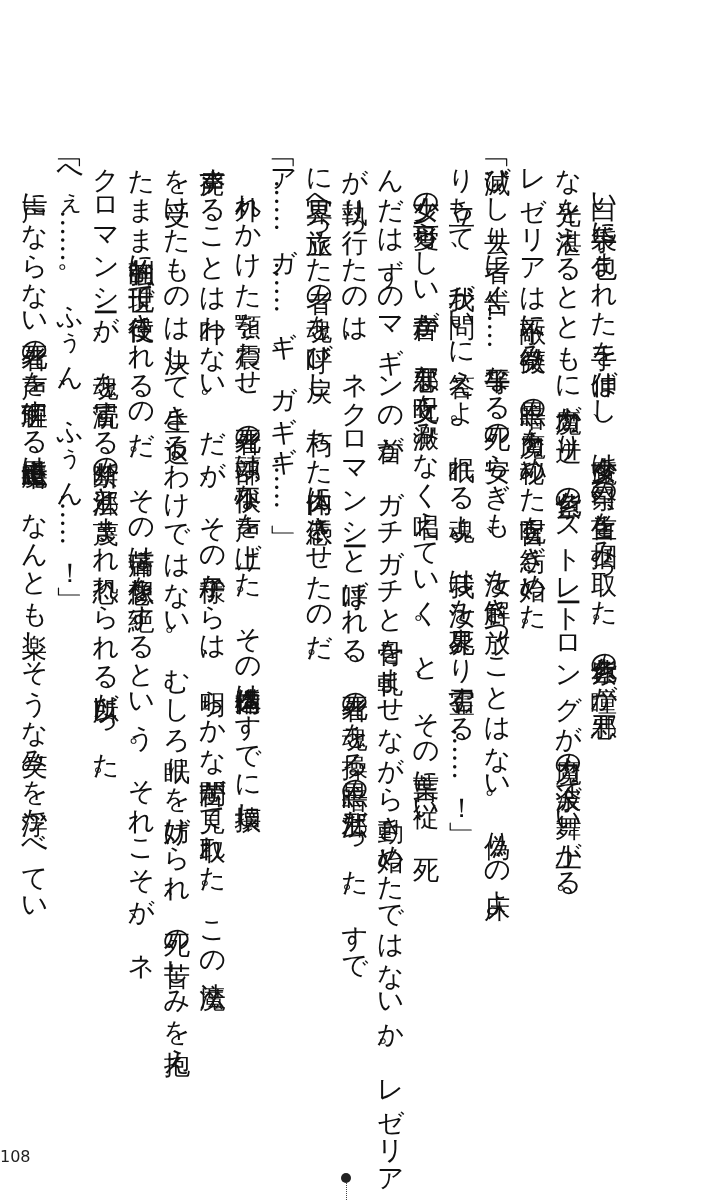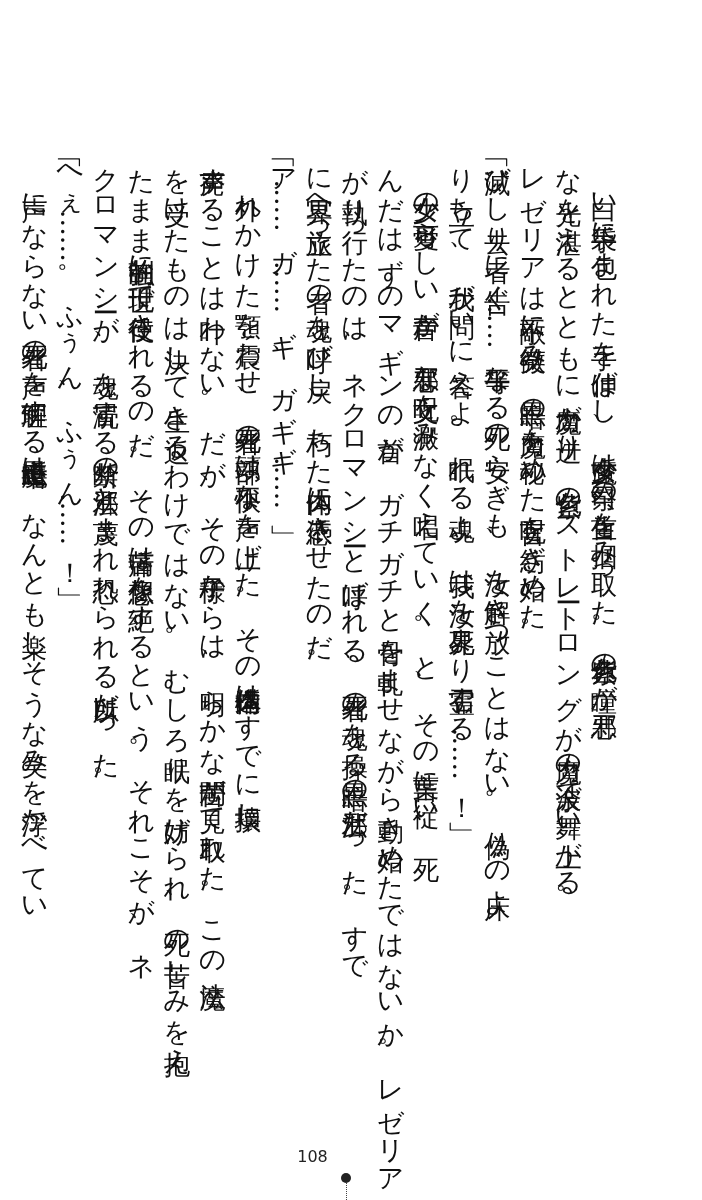--- a/index.html
+++ b/index.html
@@ -6,21 +6,21 @@
   body { width:702px; height:1200px; position:relative; overflow:hidden;
          font-family:"DejaVu Serif","Liberation Serif",serif; color:#111; }
   .text-block {
     position:absolute; top:150px; right:80px; height:830px; width:570px;
     writing-mode:vertical-rl; -webkit-writing-mode:vertical-rl;
     font-size:26.5px; line-height:35.6px; letter-spacing:-0.5px;
     text-orientation:mixed;
   }
   .col { display:block; white-space:nowrap; }
   .col.indent { padding-top:26px; }
-  .page-number { position:absolute; top:1147px; left:0; width:625px; text-align:center;
+  .page-number { position:absolute; top:1147px; left:0; width:625px; text-align:left;
     font-family:"DejaVu Sans","Liberation Sans",sans-serif; font-size:16px; color:#222; }
   .page-dot { position:absolute; top:1173px; left:341px; width:10px; height:10px;
     border-radius:50%; background:#222; }
   .page-line { position:absolute; top:1183px; left:345.5px; width:0; height:17px;
     border-left:1.5px dotted #444; }
 </style>
 </head>
 <body>
 
 <div class="text-block">

